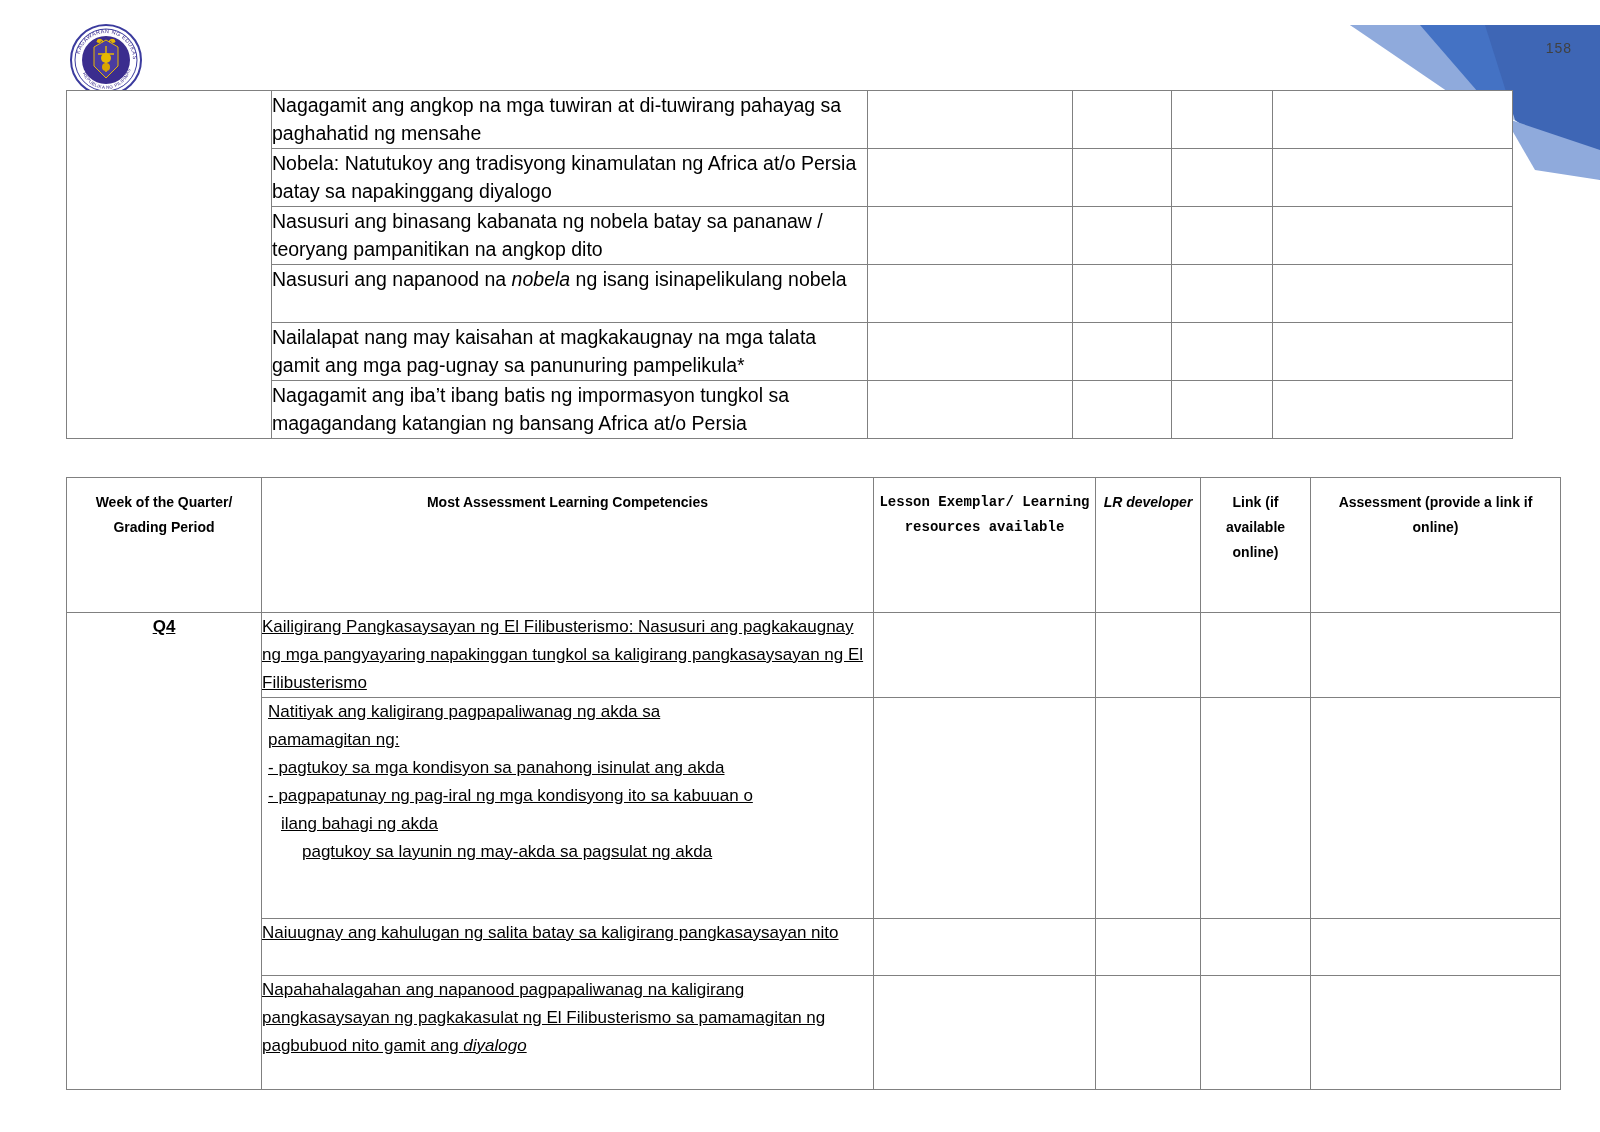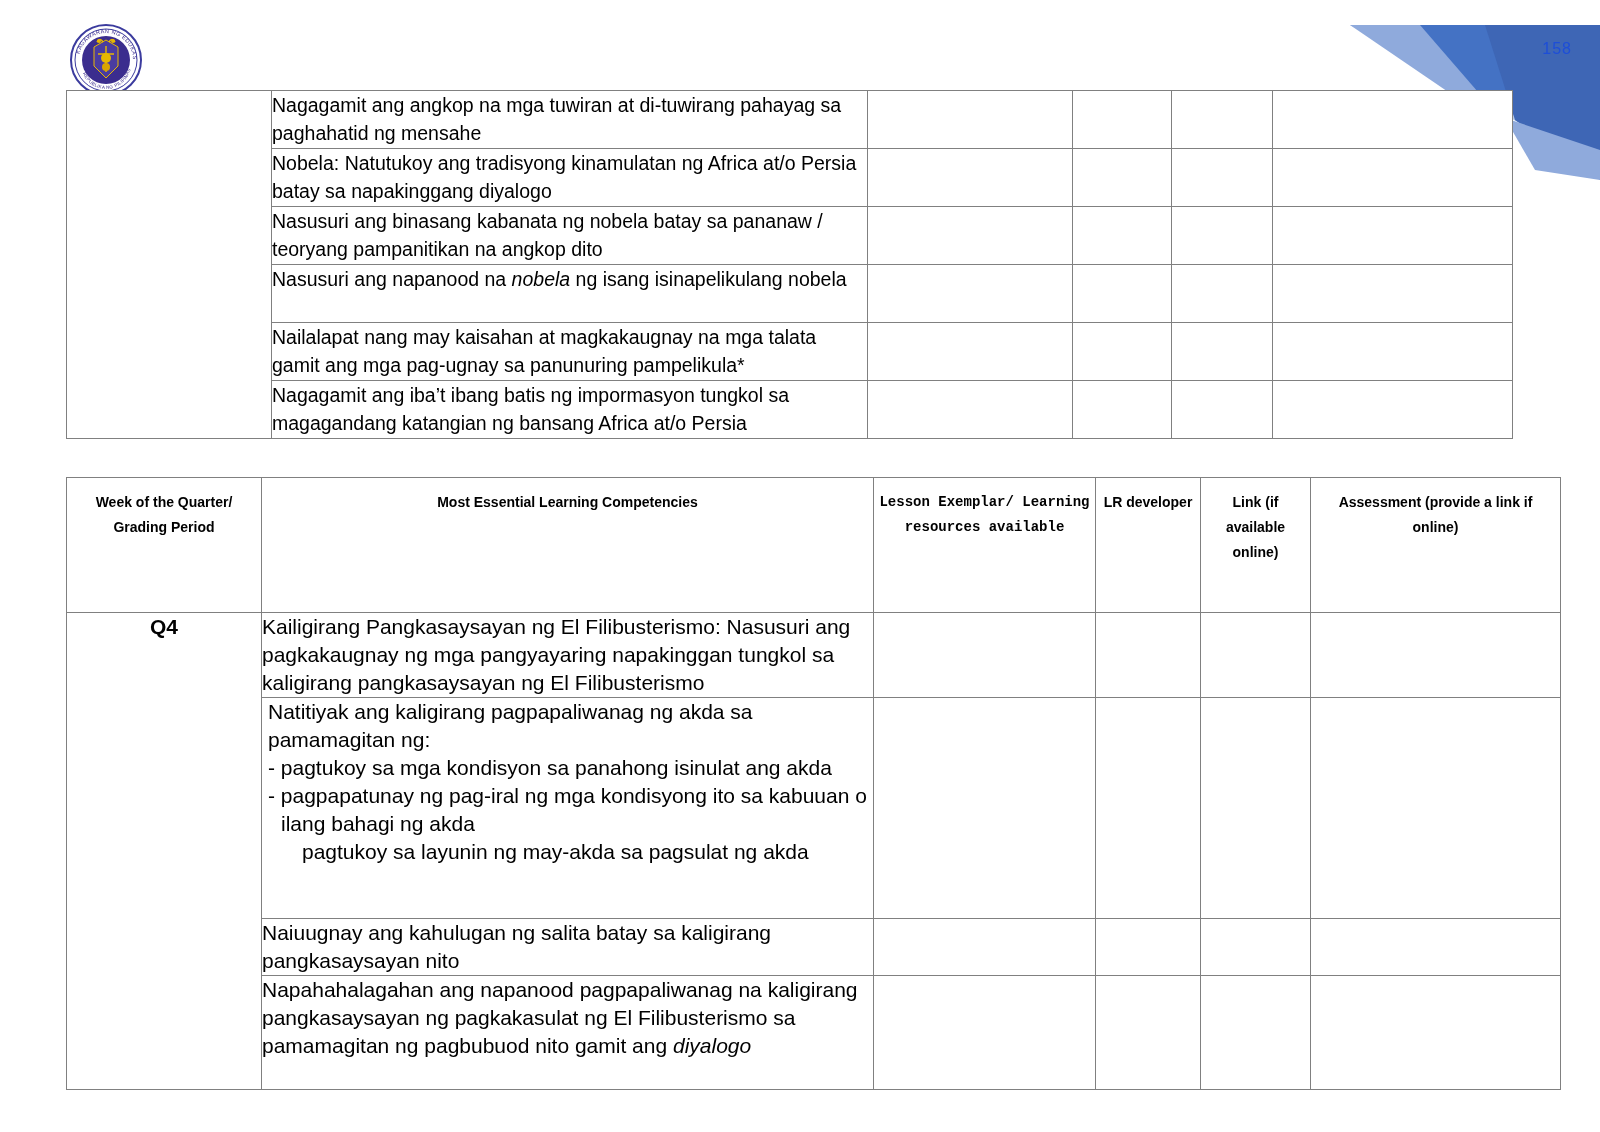--- a/index.html
+++ b/index.html
@@ -33,22 +33,22 @@
     right: 0;
     top: 0;
     width: 290px;
     height: 180px;
     pointer-events: none;
   }
   .page-number {
     position: absolute;
     right: 28px;
     top: 40px;
-    color: #1d4ed8;
-    font-size: 16px;
+    color: #404040;
+    font-size: 14px;
     letter-spacing: 1px;
     font-family: "Liberation Sans", sans-serif;
     z-index: 4;
   }
 
   
   table.doc-table {
     position: absolute;
     border-collapse: collapse;
     table-layout: fixed;
@@ -90,39 +90,40 @@
 
   
   #table2 {
     left: 66px;
     top: 477px;
     width: 1440px;
   }
   #table2 .h-week   { width: 186px; }
   #table2 .h-melc   { width: 603px; }
   #table2 .h-lesson { width: 213px; font-family: Liberation Mono, monospace; }
-  #table2 .h-lr     { width: 96px; }
+  #table2 .h-lr     { width: 96px; font-style: italic; }
   #table2 .h-link   { width: 101px; }
   #table2 .h-assess { width: 241px; }
 
   #table2 th {
     font-weight: bold;
     text-align: center;
     font-size: 14px;
     line-height: 25px;
     vertical-align: top;
     padding: 12px 4px 4px 4px;
     height: 118px;
   }
   #table2 th.melc-head {
     vertical-align: top;
   }
   #table2 td {
-    font-size: 21px;
+    font-size: 17px;
     line-height: 28px;
+    text-decoration: underline;
   }
   .week-cell {
     text-align: center;
     font-weight: bold;
     font-size: 19.5px;
     padding-top: 8px;
     vertical-align: top;
   }
   .mel-cell {
     padding: 5px 6px 5px 34px;
@@ -232,21 +233,21 @@
         <td></td>
         <td></td>
       </tr>
     </tbody>
   </table>
 
   <table id="table2" class="doc-table">
     <thead>
       <tr>
         <th class="h-week">Week of the Quarter/ Grading Period</th>
-        <th class="h-melc melc-head">Most Essential Learning Competencies</th>
+        <th class="h-melc melc-head">Most Assessment Learning Competencies</th>
         <th class="h-lesson">Lesson Exemplar/ Learning resources available</th>
         <th class="h-lr">LR developer</th>
         <th class="h-link">Link (if available online)</th>
         <th class="h-assess">Assessment (provide a link if online)</th>
       </tr>
     </thead>
     <tbody>
       <tr>
         <td class="week-cell" rowspan="4">Q4</td>
         <td class="mel-cell tight" style="height:70px;">Kailigirang Pangkasaysayan ng El Filibusterismo: Nasusuri ang pagkakaugnay  ng mga pangyayaring napakinggan tungkol sa kaligirang pangkasaysayan ng El Filibusterismo</td>

